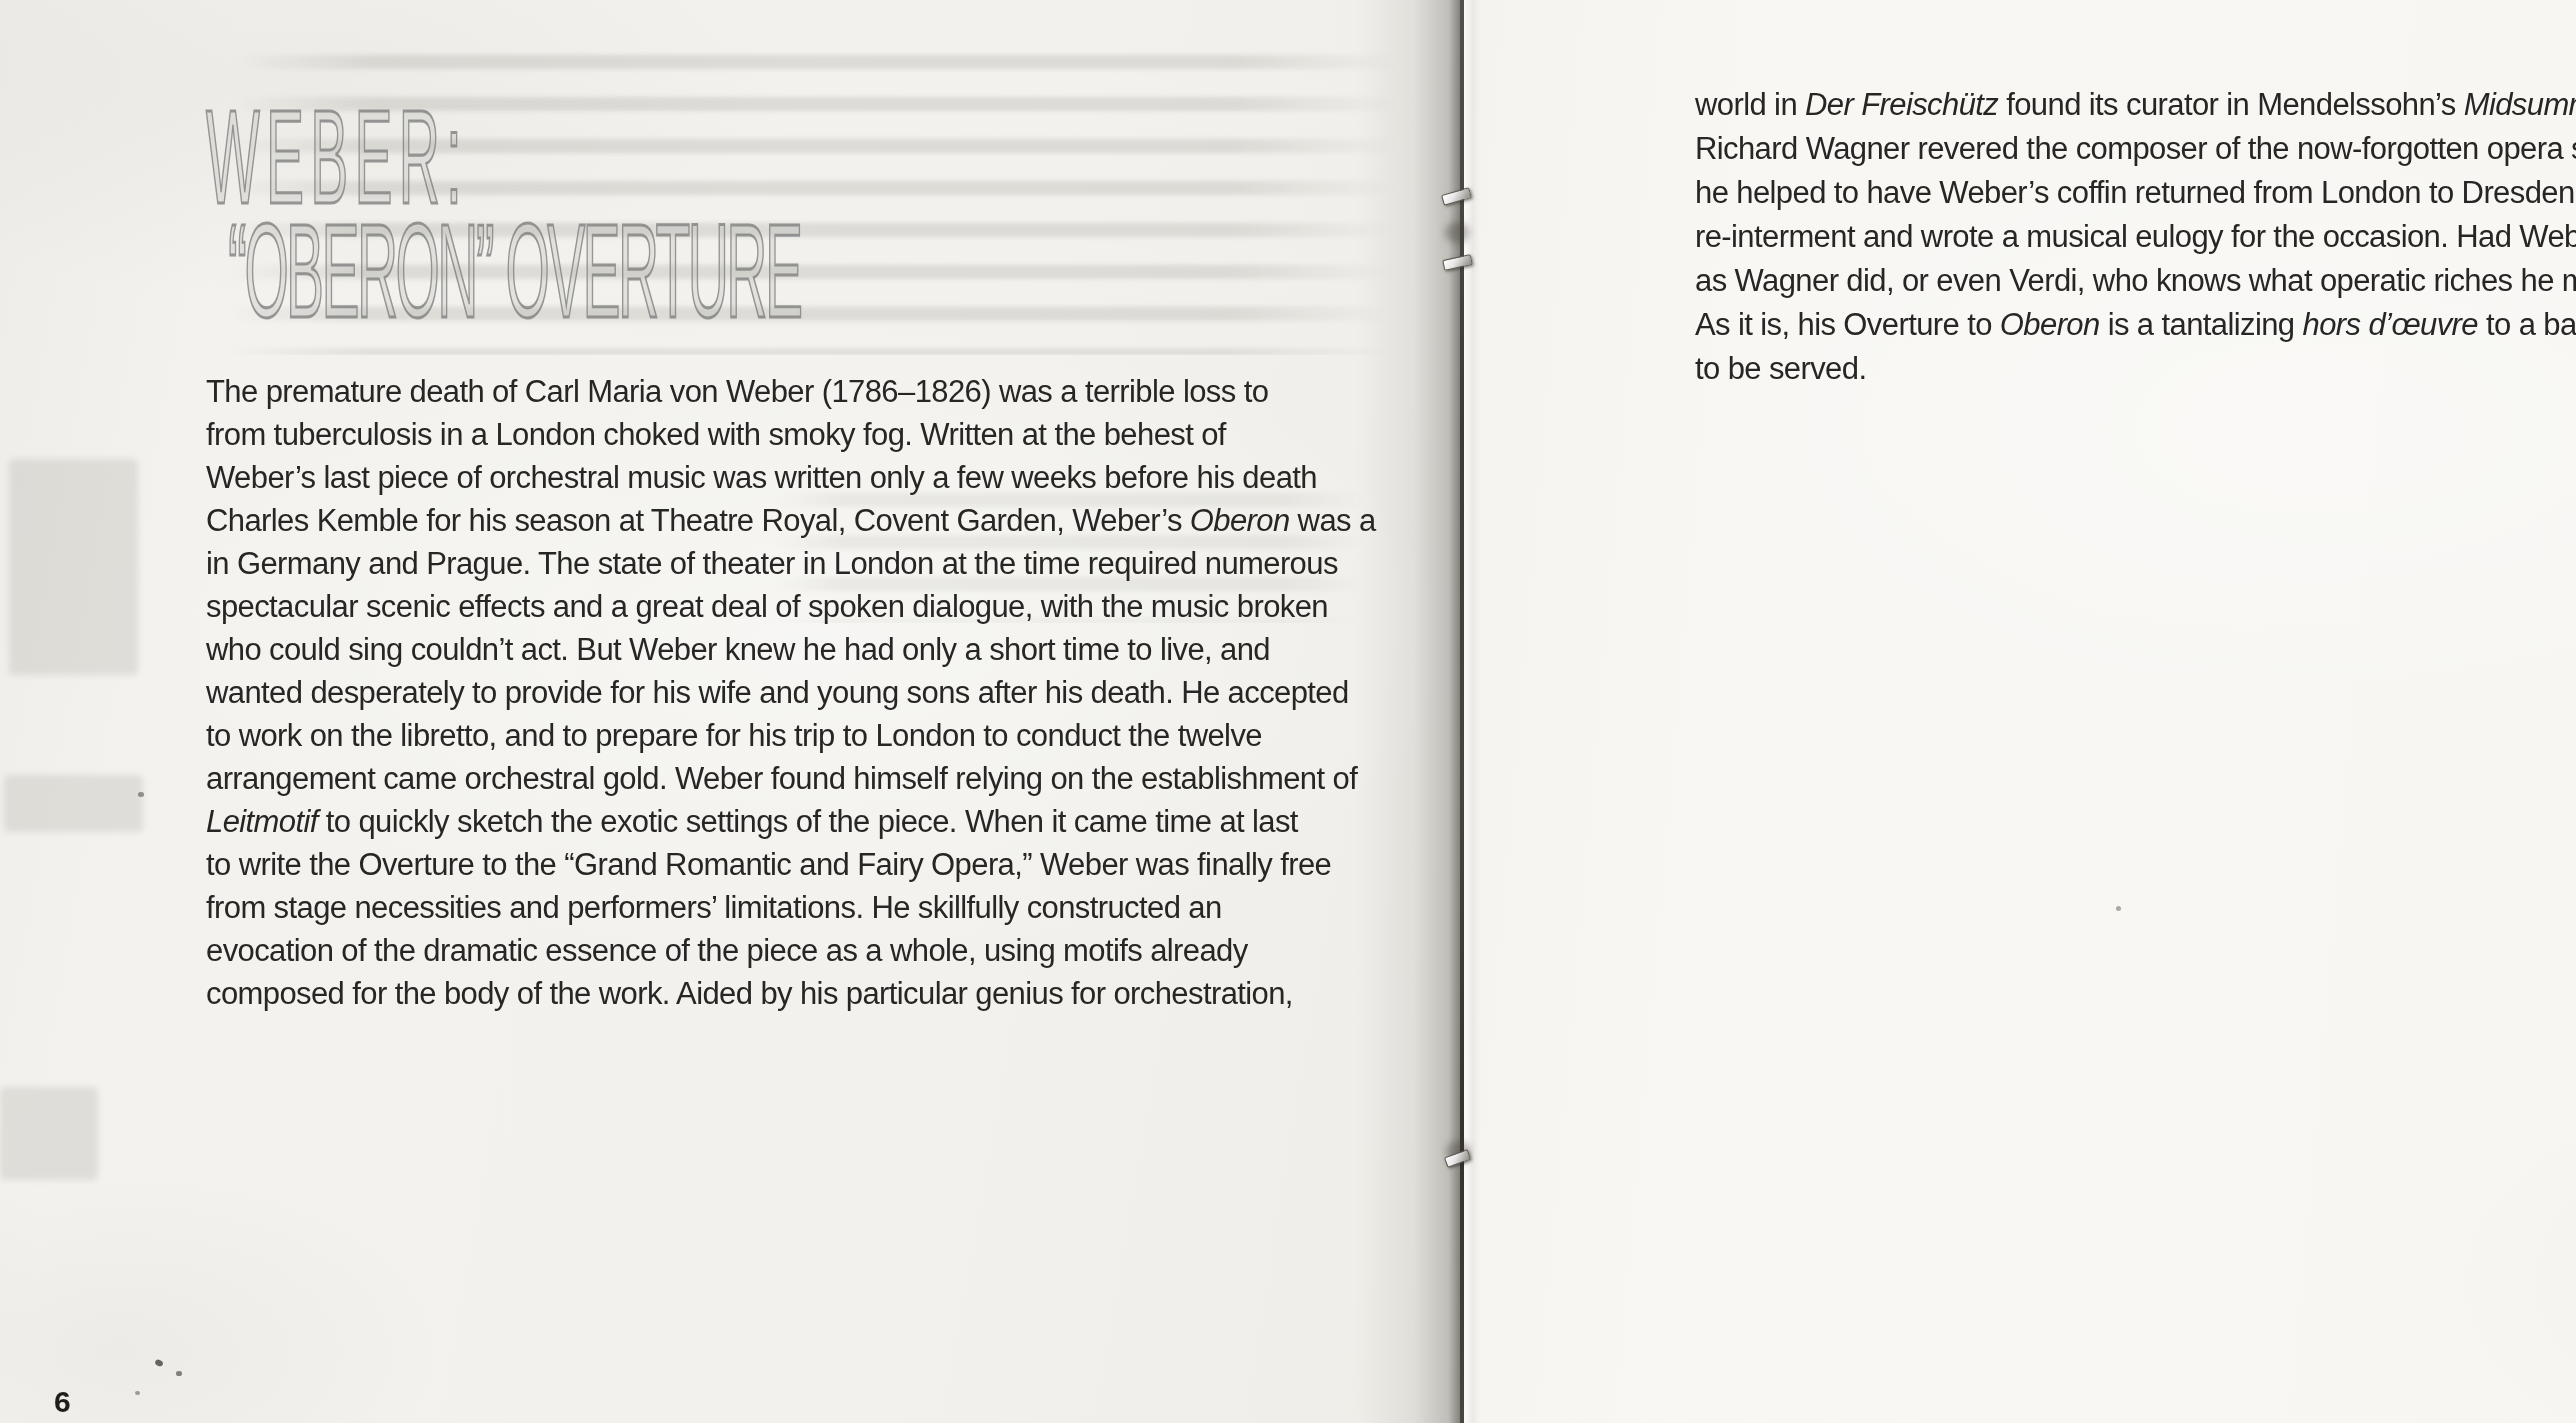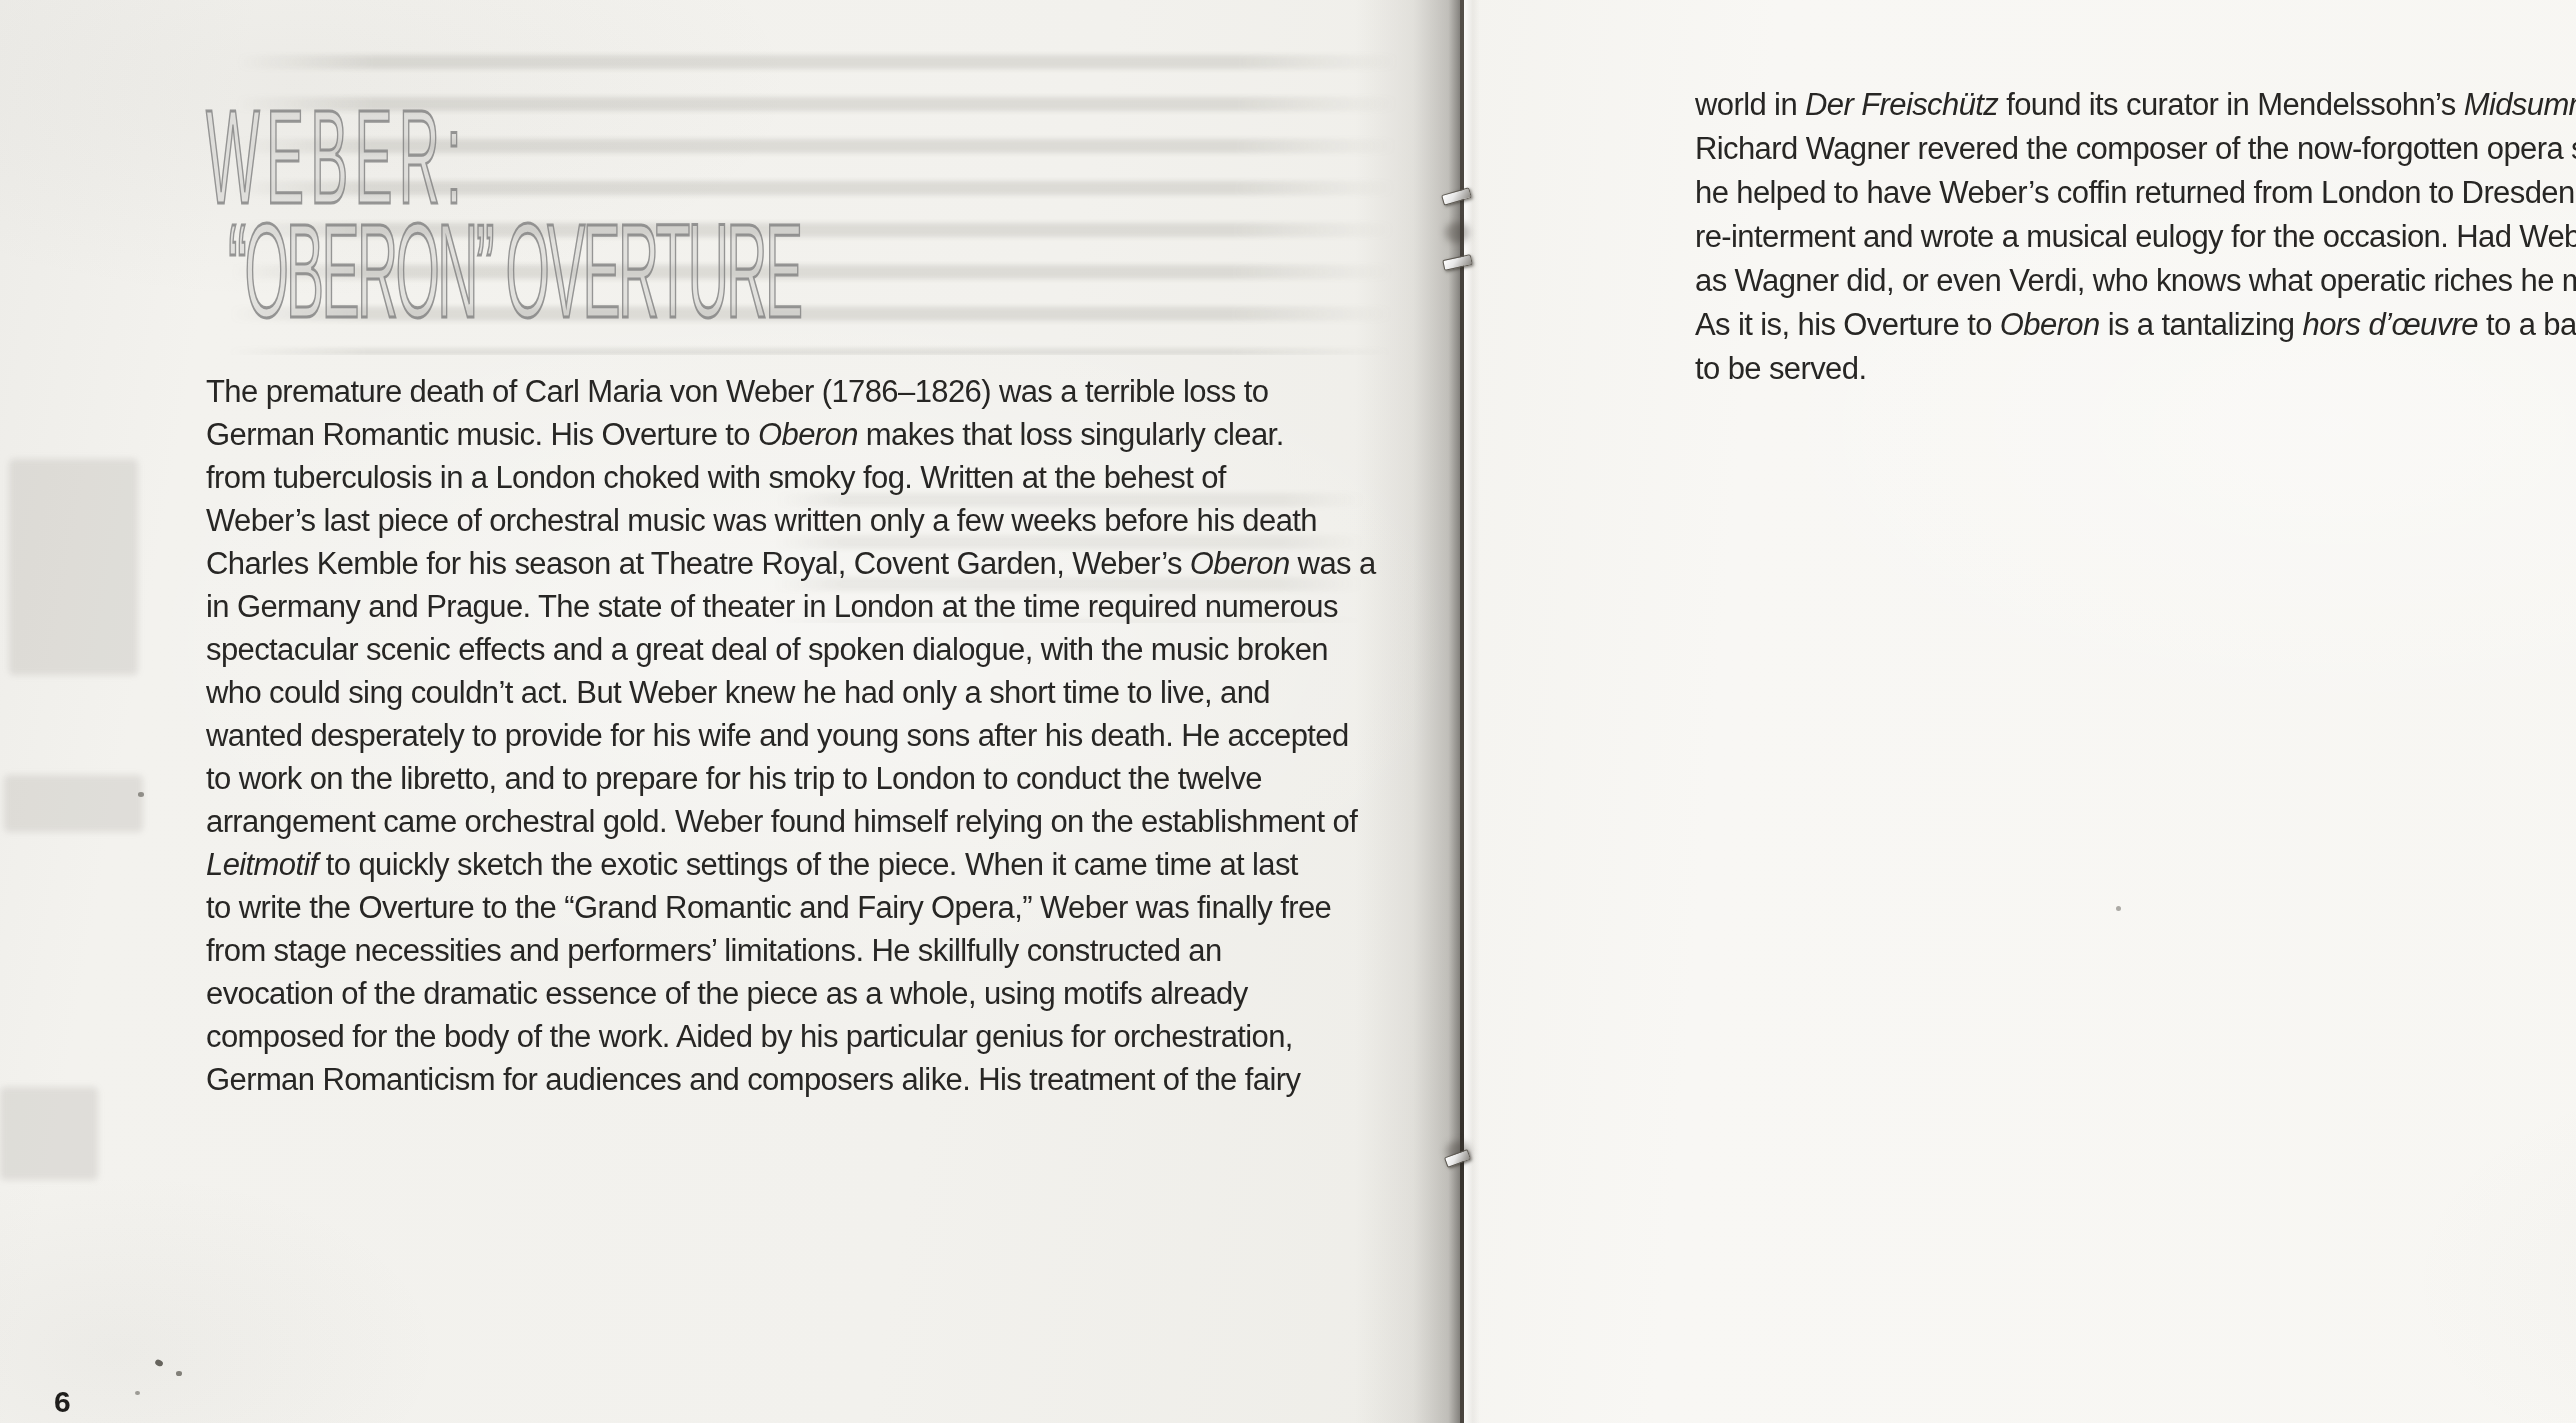--- a/index.html
+++ b/index.html
@@ -123,36 +123,34 @@
 <div class="staple" style="left:1442px; top:191px; transform:rotate(-16deg);"></div>
 <div class="staple" style="left:1443px; top:257px; transform:rotate(-12deg);"></div>
 <div class="staple-smudge" style="left:1446px; top:1141px;"></div>
 <div class="staple" style="left:1445px; top:1153px; transform:rotate(-20deg); width:23px;"></div>
 
 <div class="title-line title-line-1">WEBER:</div>
 <div class="title-line title-line-2">“OBERON” OVERTURE</div>
 
 <div class="text-block left-body">
     <div class="textline">The premature death of Carl Maria von Weber (1786–1826) was a terrible loss to</div>
-    <div class="textline">German Romantic music. His Overture to <i>Oberon</i> makes that loss singularly clear.</div>
     <div class="textline">from tuberculosis in a London choked with smoky fog. Written at the behest of</div>
     <div class="textline">Weber’s last piece of orchestral music was written only a few weeks before his death</div>
     <div class="textline">Charles Kemble for his season at Theatre Royal, Covent Garden, Weber’s <i>Oberon</i> was a</div>
     <div class="textline">in Germany and Prague. The state of theater in London at the time required numerous</div>
     <div class="textline">spectacular scenic effects and a great deal of spoken dialogue, with the music broken</div>
     <div class="textline">who could sing couldn’t act. But Weber knew he had only a short time to live, and</div>
     <div class="textline">wanted desperately to provide for his wife and young sons after his death. He accepted</div>
     <div class="textline">to work on the libretto, and to prepare for his trip to London to conduct the twelve</div>
     <div class="textline">arrangement came orchestral gold. Weber found himself relying on the establishment of</div>
     <div class="textline"><i>Leitmotif</i> to quickly sketch the exotic settings of the piece. When it came time at last</div>
     <div class="textline">to write the Overture to the “Grand Romantic and Fairy Opera,” Weber was finally free</div>
     <div class="textline">from stage necessities and performers’ limitations. He skillfully constructed an</div>
     <div class="textline">evocation of the dramatic essence of the piece as a whole, using motifs already</div>
     <div class="textline">composed for the body of the work. Aided by his particular genius for orchestration,</div>
-    <div class="textline">German Romanticism for audiences and composers alike. His treatment of the fairy</div>
   </div>
 
 <div class="text-block right-body">
     <div class="textline">world in <i>Der Freischütz</i> found its curator in Mendelssohn’s <i>Midsummer Night’s Dream</i>.</div>
     <div class="textline">Richard Wagner revered the composer of the now-forgotten opera  so much</div>
     <div class="textline">he helped to have Weber’s coffin returned from London to Dresden, spoke at the</div>
     <div class="textline">re-interment and wrote a musical eulogy for the occasion. Had Weber lived to be as old</div>
     <div class="textline">as Wagner did, or even Verdi, who knows what operatic riches he may have left to us?</div>
     <div class="textline">As it is, his Overture to <i>Oberon</i> is a tantalizing <i>hors d’œuvre</i> to a banquet sadly never</div>
     <div class="textline">to be served.</div>

